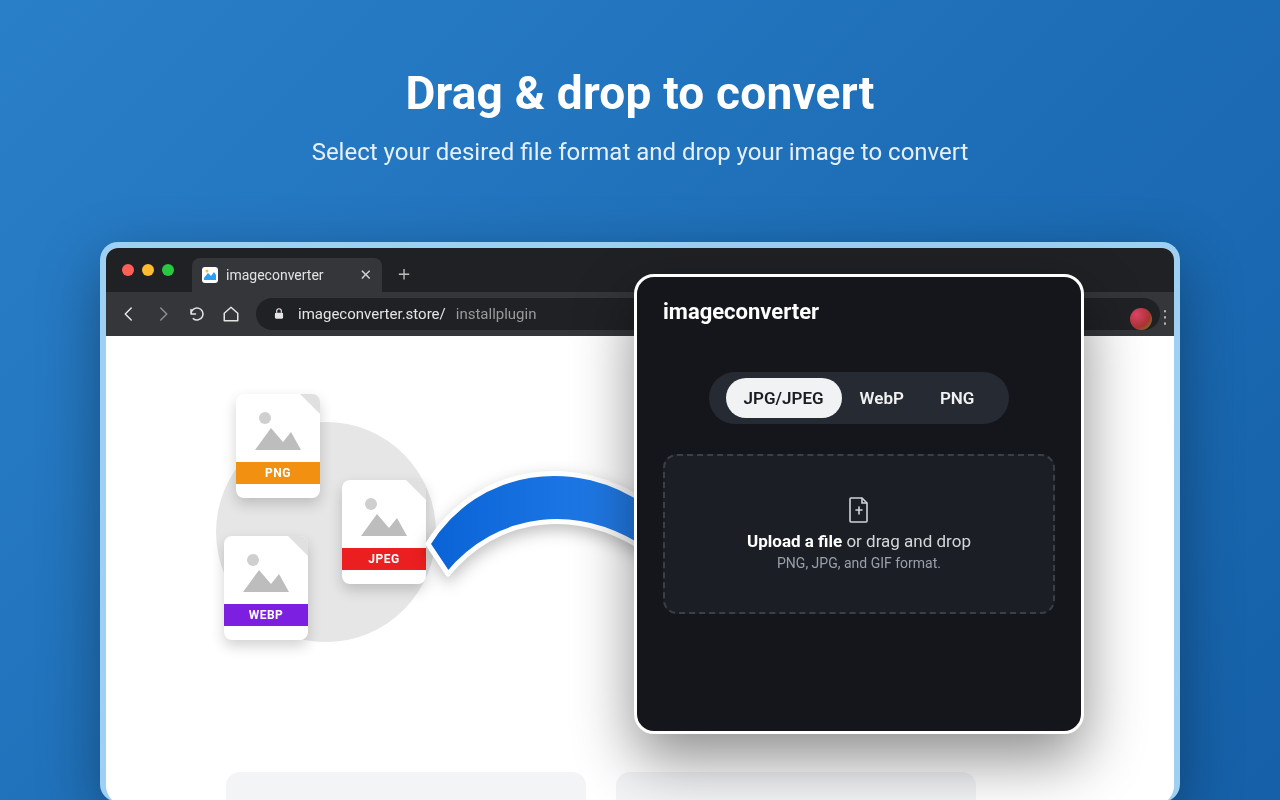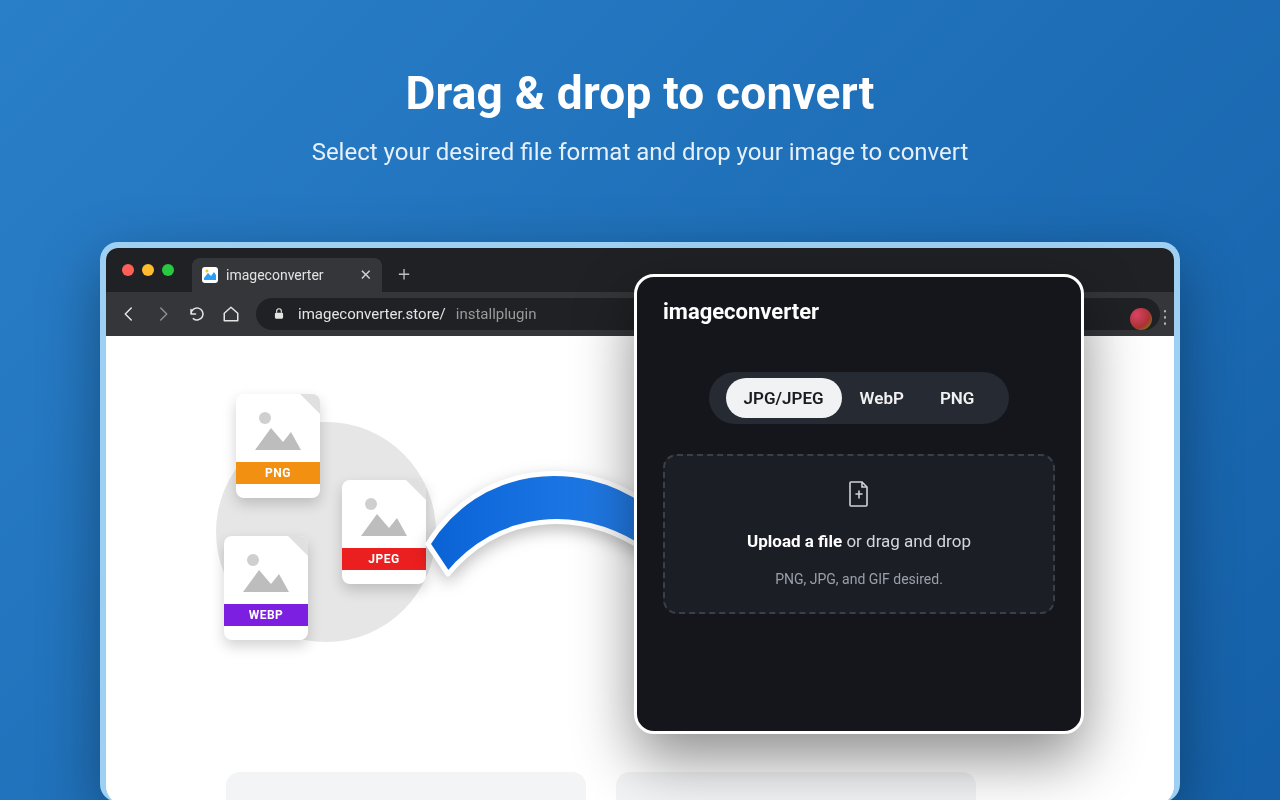--- a/index.html
+++ b/index.html
@@ -229,21 +229,21 @@
   }
   .dropzone {
     border: 2px dashed #3a3f48;
     background: #1b1e25;
     border-radius: 14px;
     height: 160px;
     display:flex;
     flex-direction:column;
     align-items:center;
     justify-content:center;
-    gap: 20px;
+    gap: 4px;
   }
   .dropzone .file-ico { width:22px; height:26px; }
   .dz-line1 { font-size: 17px; color:#d4d6da; }
   .dz-line1 b { color:#fff; font-weight:700; }
   .dz-line2 { font-size: 14px; color:#9aa0aa; }
 
   .avatar {
     position:absolute;
     top: 60px;
     right: 48px;
@@ -385,15 +385,15 @@
 
   <div class="dropzone">
     <span>
       <svg class="file-ico" viewBox="0 0 22 26">
           <path d="M3 1 h11 l5 5 v18 a1 1 0 0 1 -1 1 H3 a1 1 0 0 1 -1 -1 V2 a1 1 0 0 1 1 -1 Z" fill="none" stroke="#d0d2d7" stroke-width="1.6"></path>
           <path d="M14 1 v5 h5" fill="none" stroke="#d0d2d7" stroke-width="1.6"></path>
           <path d="M11 10 v7 M8 13 h6" stroke="#d0d2d7" stroke-width="1.6" stroke-linecap="round"></path>
         </svg>
     </span>
     <div class="dz-line1"><b>Upload a file</b><span> or drag and drop</span></div>
-    <div class="dz-line2">PNG, JPG, and GIF desired.</div>
+    <div class="dz-line2">PNG, JPG, and GIF format.</div>
   </div>
 </div>
 
 </body></html>

